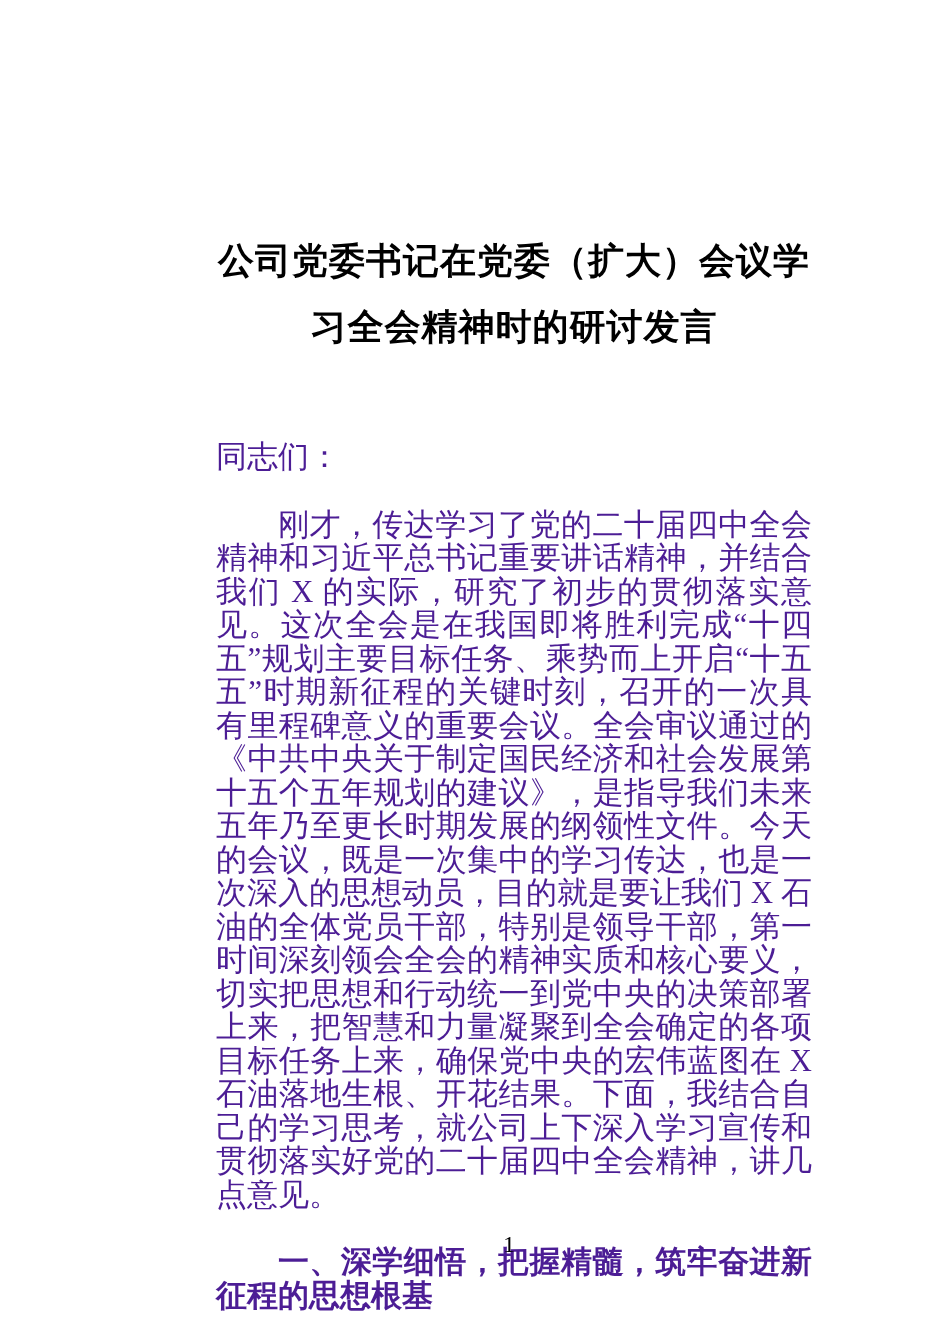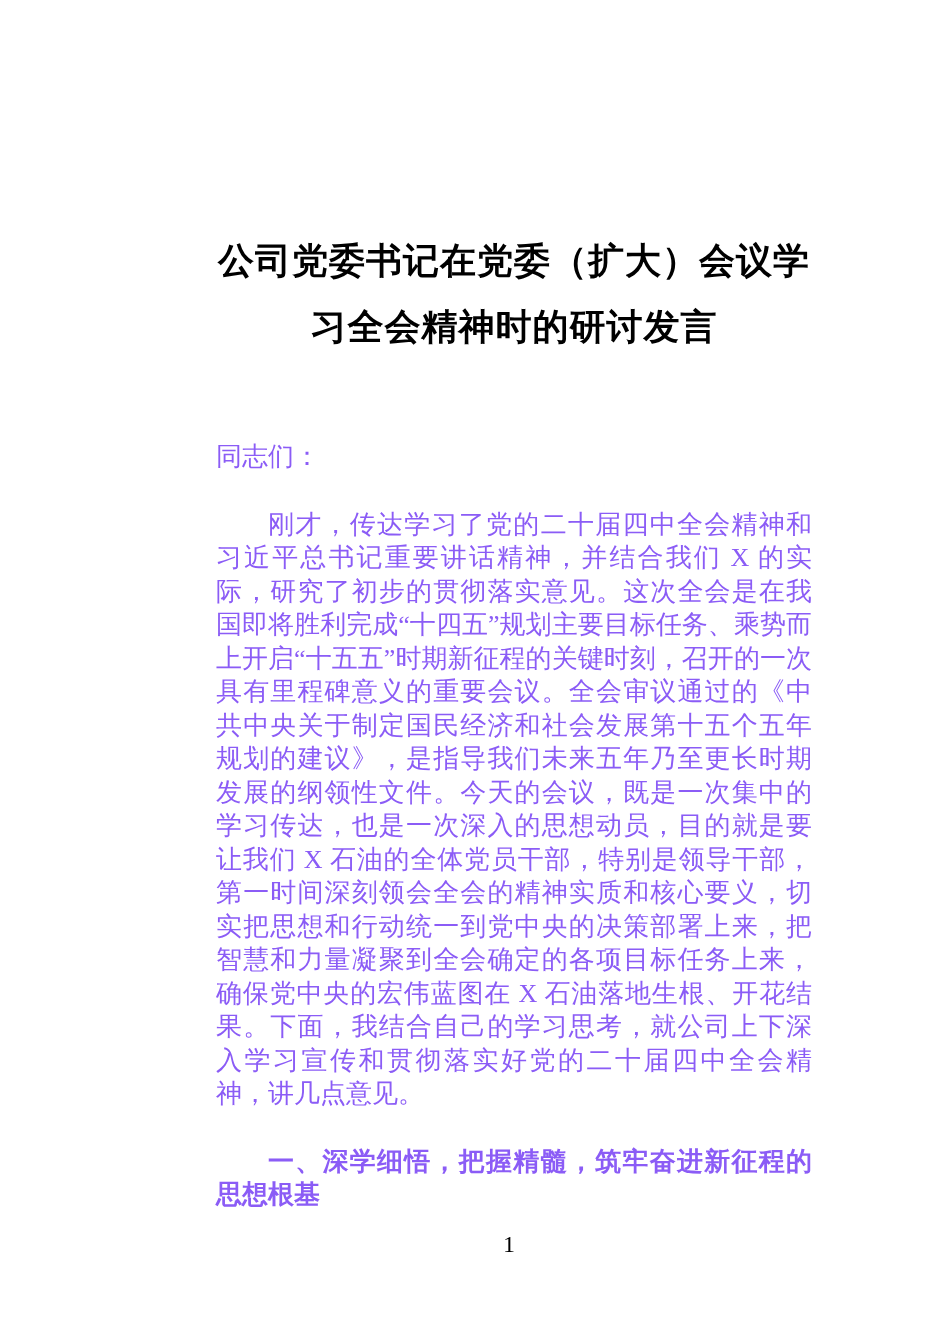--- a/index.html
+++ b/index.html
@@ -24,24 +24,24 @@
     }
     .title {
       font-size: 36px;
       font-weight: bold;
       line-height: 66px;
       text-align: center;
       letter-spacing: 1px;
       margin-bottom: 46px;
     }
     .para {
-      font-size: 26px;
+      font-size: 31px;
       line-height: 33.5px;
       text-align: justify;
-      color: #8b5cf6;
+      color: #4c1d95;
     }
     .para.indent {
       text-indent: 2em;
     }
     .para.heading {
       font-weight: bold;
       font-family: "Liberation Sans", "DejaVu Sans", sans-serif;
     }
     .page-number {
       position: absolute;

